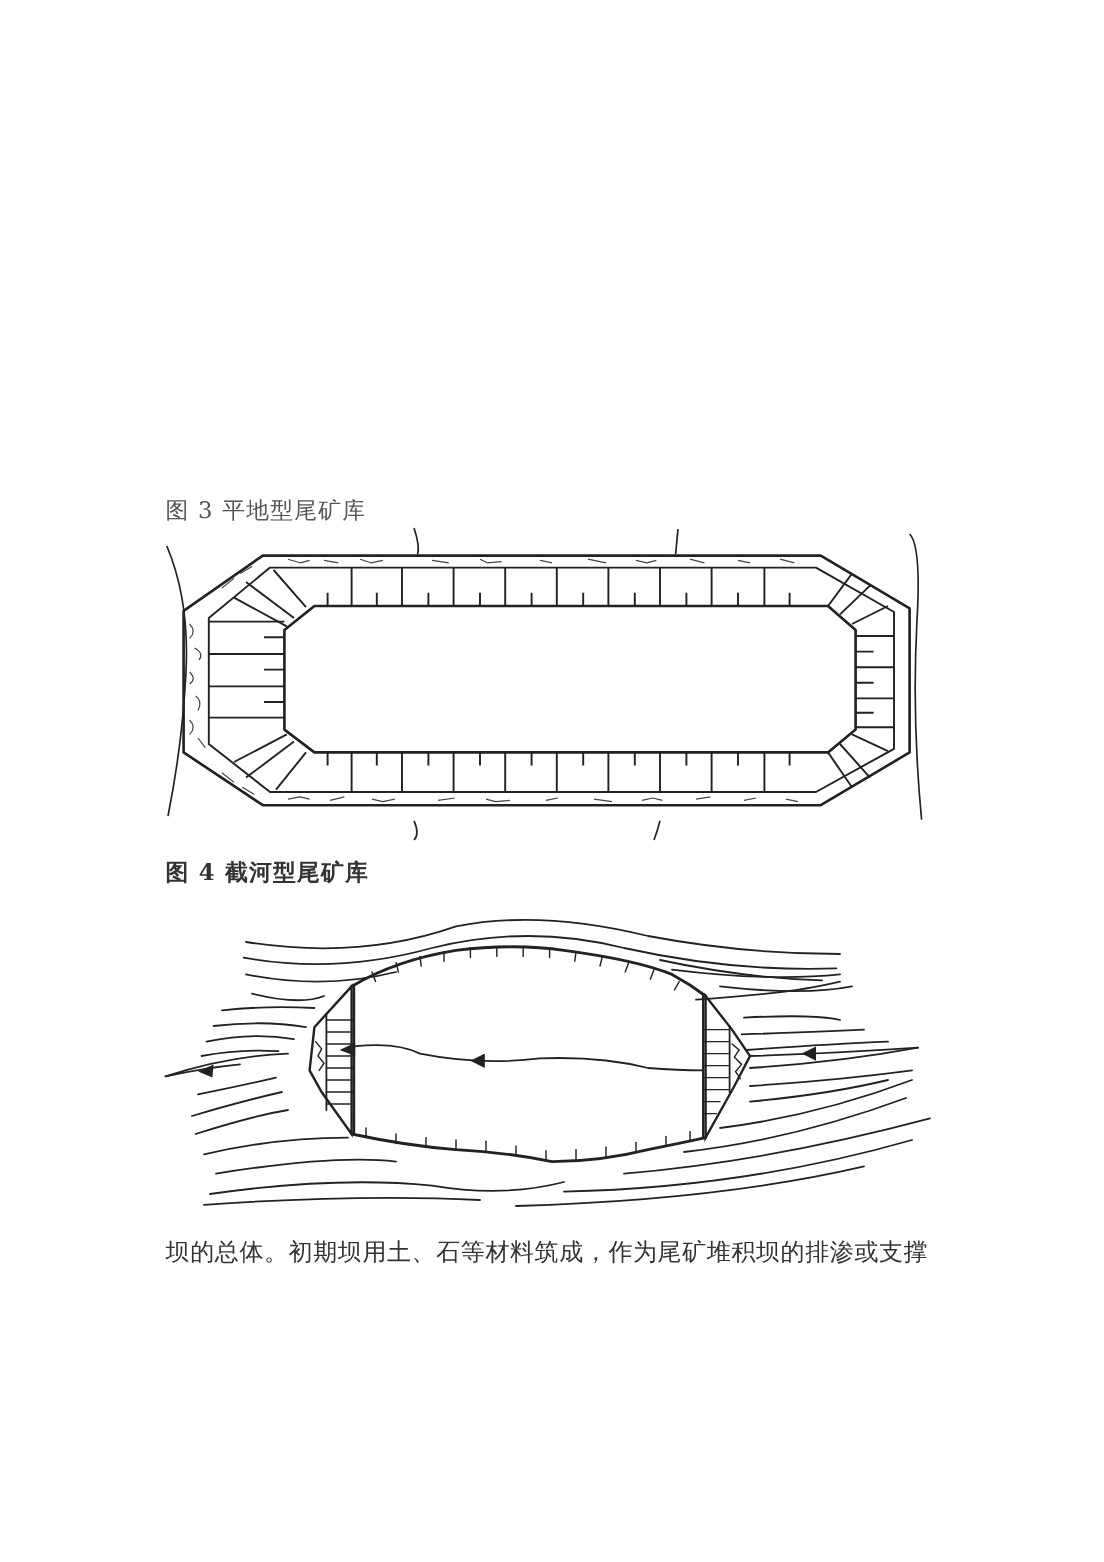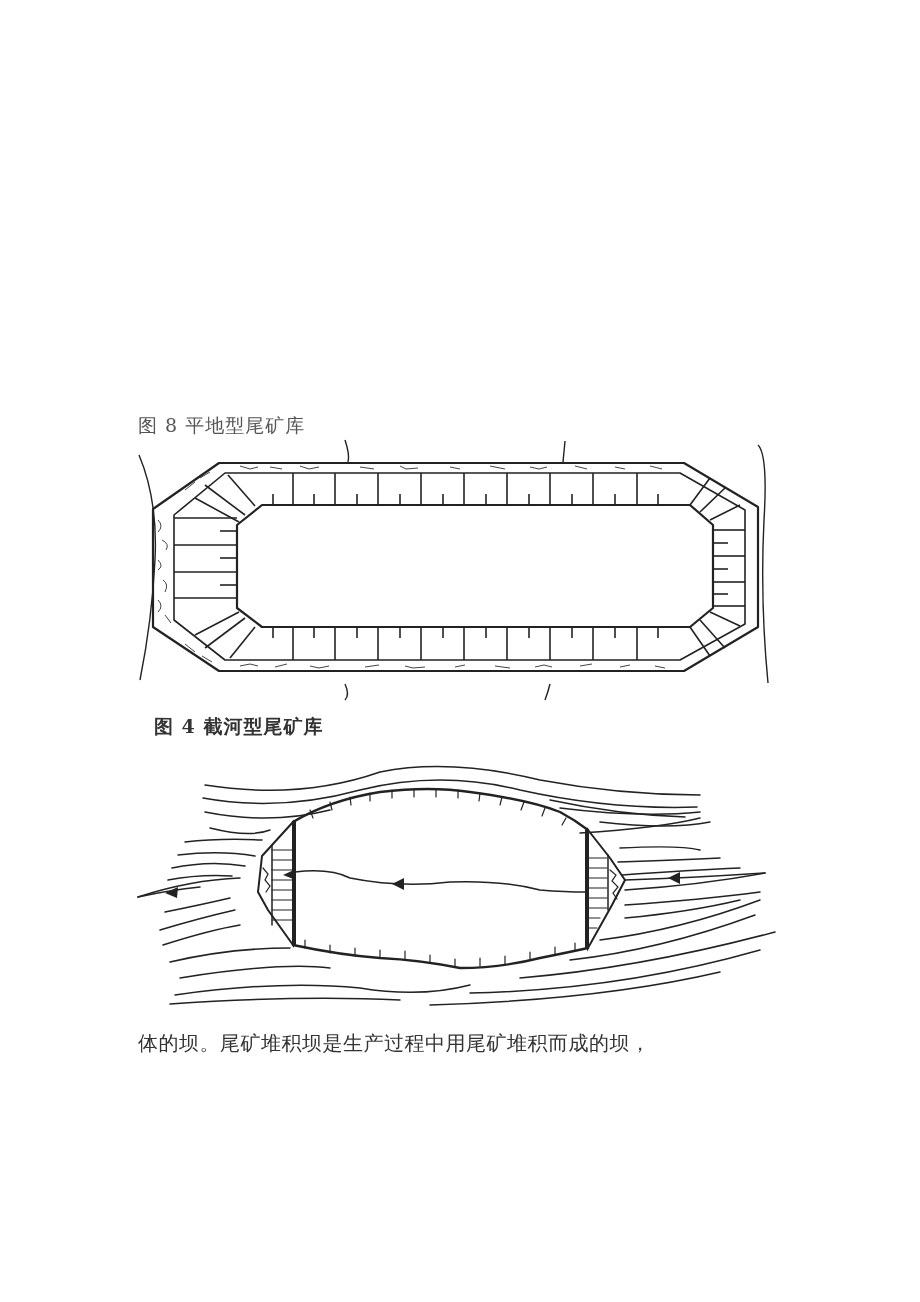--- a/index.html
+++ b/index.html
@@ -1,31 +1,31 @@
 <!DOCTYPE html>
 <html><head>
 <meta charset="utf-8">
 <style>
   html, body { margin: 0; padding: 0; background: #ffffff; }
   body { width: 920px; height: 1302px; position: relative; overflow: hidden;
          font-family: "DejaVu Serif", "Liberation Serif", serif; color: #333; }
   .caption { position: absolute; left: 138px; font-size: 19px; color: #444; letter-spacing: 1px; white-space: nowrap; }
   #cap3 { top: 413px; font-weight: normal; color: #555; }
-  #cap4 { top: 714px; font-weight: bold; color: #333; margin-left: 16px; }
+  #cap4 { top: 714px; font-weight: bold; color: #333; }
   .fig { position: absolute; }
   #fig3 { left: 130px; top: 438px; width: 650px; height: 265px; }
   #fig4 { left: 130px; top: 752px; width: 650px; height: 258px; }
   .para { position: absolute; left: 138px; width: 640px; font-size: 20px; color: #333; }
   .para p { margin: 0; height: 52px; line-height: 30px; white-space: nowrap; letter-spacing: 0.5px; }
   svg path, svg line, svg polyline, svg polygon { vector-effect: non-scaling-stroke; }
 </style>
 </head>
 <body>
 
-<div id="cap3" class="caption">图 8 平地型尾矿库</div>
+<div id="cap3" class="caption">图 3 平地型尾矿库</div>
 
 <svg id="fig3" class="fig" viewBox="130 438 650 265" xmlns="http://www.w3.org/2000/svg">
   <g fill="none" stroke="#222" stroke-width="2.2" stroke-linejoin="round">
 
     <path d="M139 455 Q158 500 155 560 Q152 620 140 680" stroke-width="1.4"></path>
     <path d="M758 445 Q768 455 764 520 Q760 600 768 683" stroke-width="1.4"></path>
     <path d="M345 440 Q350 455 348 462" stroke-width="1.4"></path>
     <path d="M565 441 L563 462" stroke-width="1.4"></path>
     <path d="M345 684 Q350 695 345 700" stroke-width="1.4"></path>
     <path d="M550 684 Q548 692 545 700" stroke-width="1.4"></path>
@@ -219,14 +219,14 @@
     <g fill="#222" stroke="none">
       <polygon points="165,893 178,887 177,898"></polygon>
       <polygon points="283,875 296,869 296,880"></polygon>
       <polygon points="392,884 404,878 404,890"></polygon>
       <polygon points="668,878 680,872 680,884"></polygon>
     </g>
   </g>
 </svg>
 
 <div class="para" style="top:1028px;">
-  <p>体的坝。尾矿堆积坝是生产过程中用尾矿堆积而成的坝，</p>
+  <p>坝的总体。初期坝用土、石等材料筑成，作为尾矿堆积坝的排渗或支撑</p>
 </div>
 
 </body></html>

